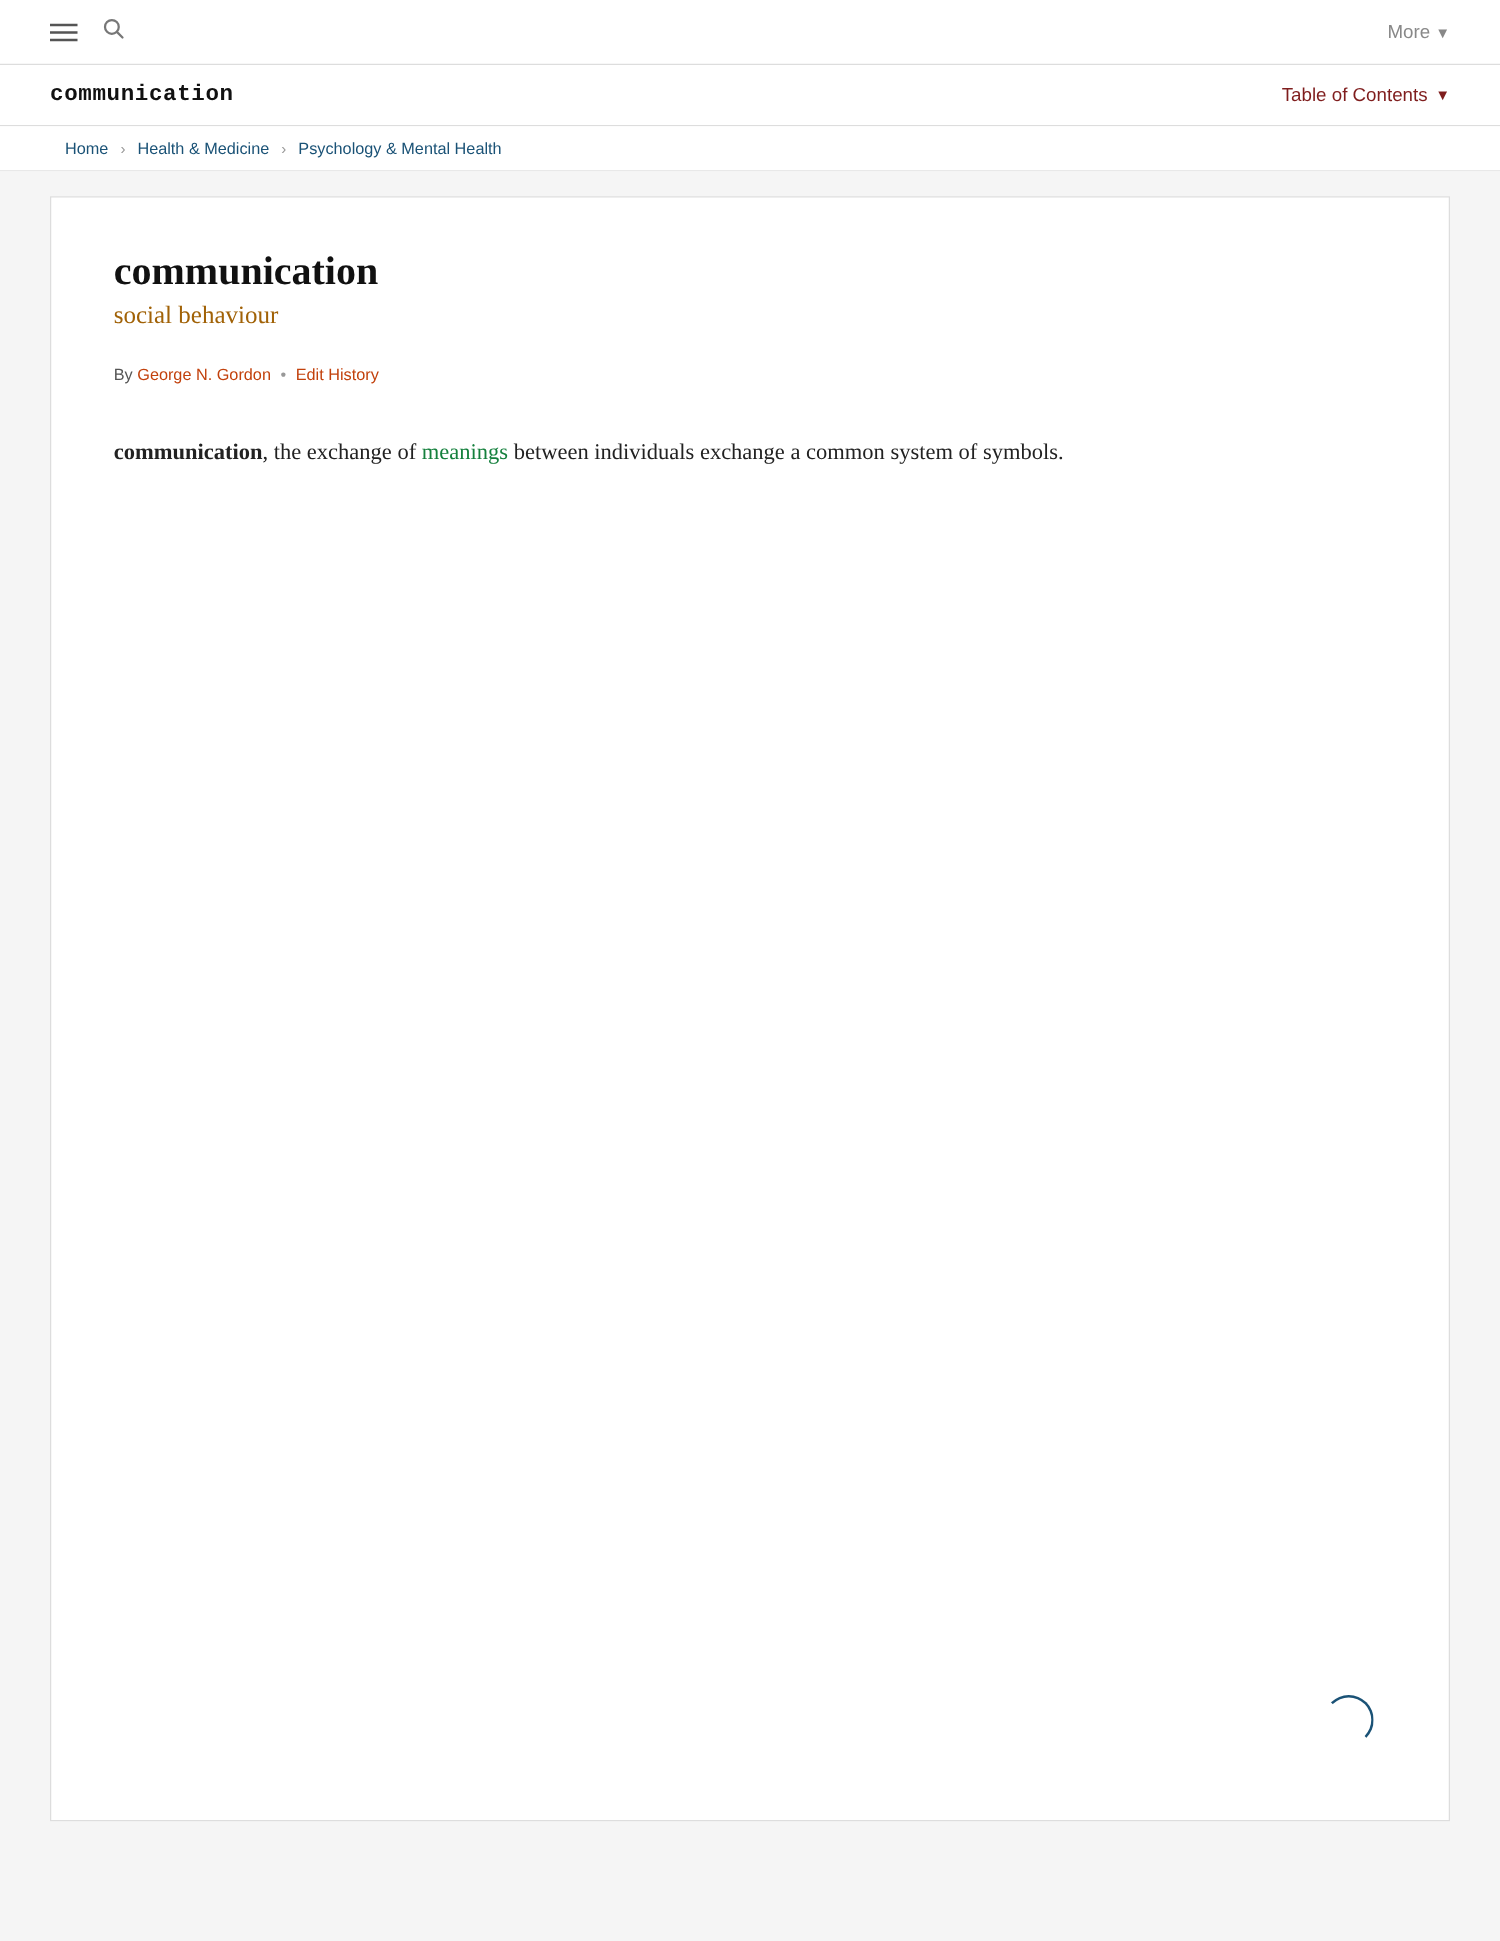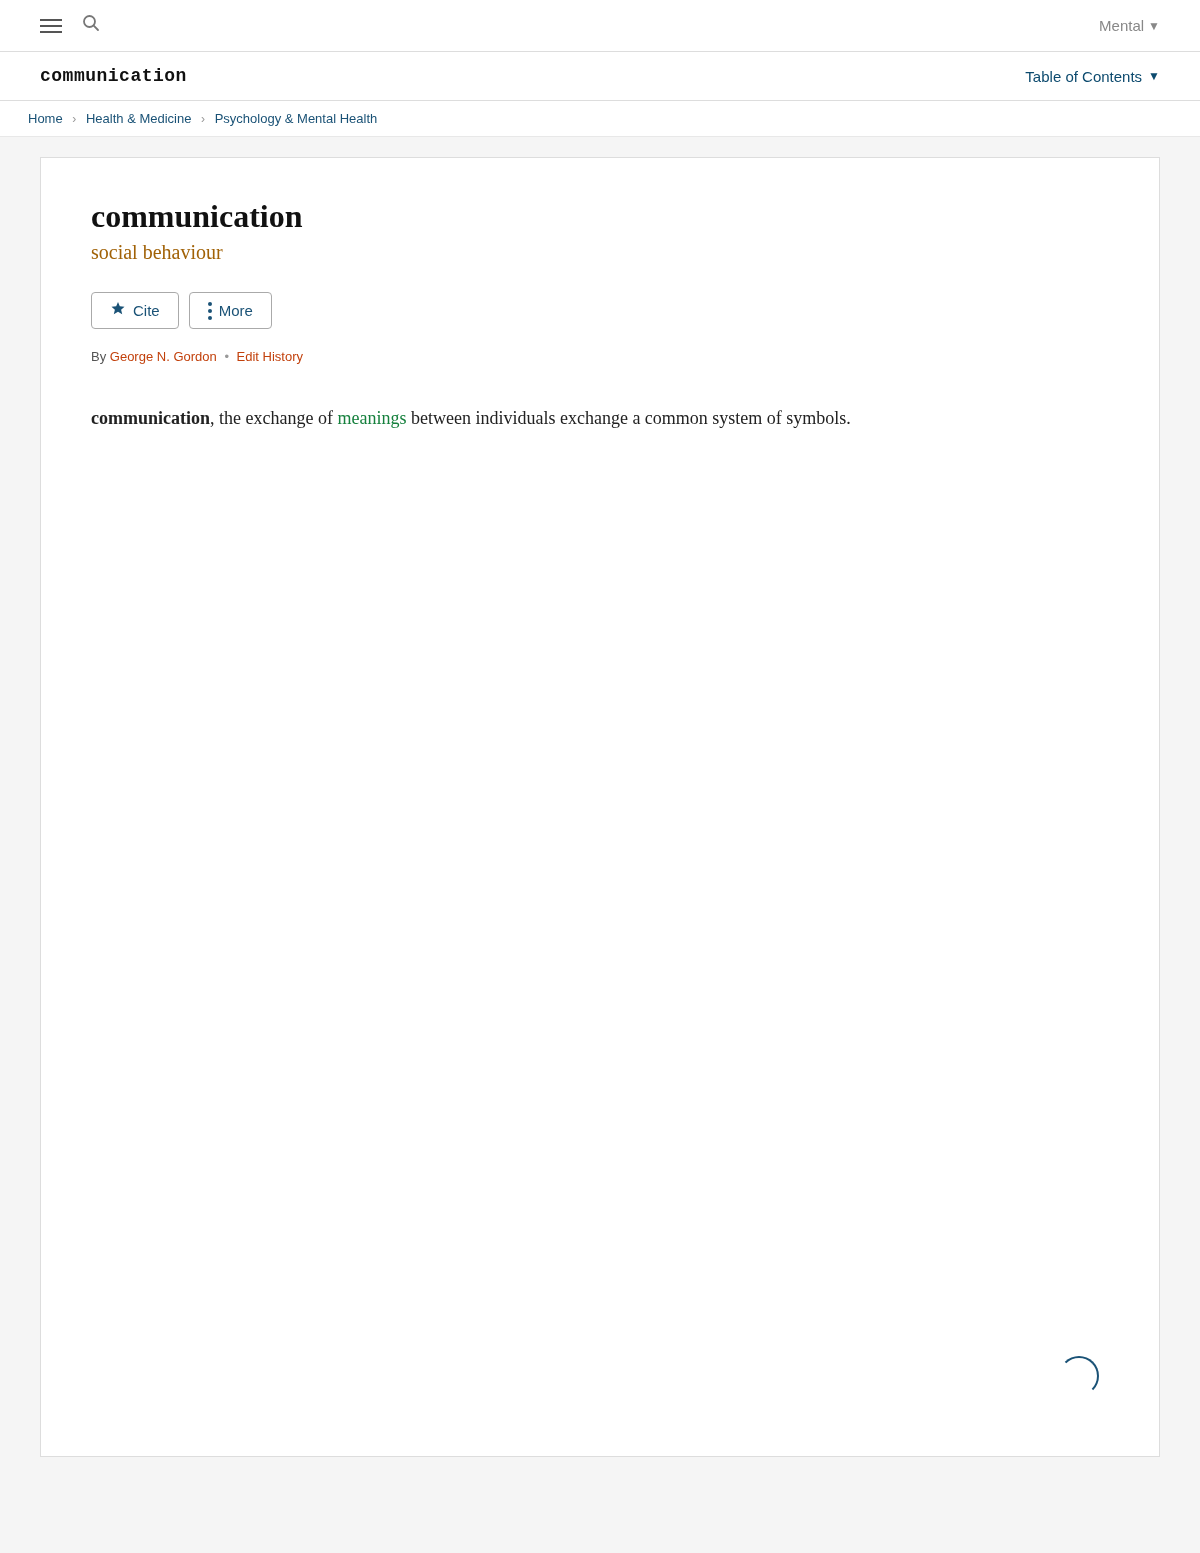--- a/index.html
+++ b/index.html
@@ -81,34 +81,34 @@
       font-size: 18px;
       font-weight: bold;
       color: #111;
       letter-spacing: 0.5px;
     }
 
     .toc-btn {
       display: flex;
       align-items: center;
       gap: 6px;
-      color: #0c4a6e;
+      color: #7f1d1d;
       font-family: Arial, sans-serif;
       font-size: 15px;
       cursor: pointer;
       text-decoration: none;
     }
 
     .toc-btn .chevron {
       font-size: 12px;
     }
 
     
     .breadcrumb-bar {
-      padding: 10px 28px;
+      padding: 10px 52px;
       background: #fff;
       border-bottom: 1px solid #e8e8e8;
       font-family: Arial, sans-serif;
       font-size: 13px;
     }
 
     .breadcrumb-bar a {
       color: #1a5276;
       text-decoration: none;
     }
@@ -258,21 +258,21 @@
       <span></span>
     </div>
     <div class="search-icon-btn">
       <svg width="18" height="18" viewBox="0 0 18 18" fill="none" xmlns="http://www.w3.org/2000/svg">
         <circle cx="7.5" cy="7.5" r="5.5" stroke="#777" stroke-width="1.8"></circle>
         <line x1="11.7" y1="11.7" x2="16" y2="16" stroke="#777" stroke-width="1.8" stroke-linecap="round"></line>
       </svg>
     </div>
   </div>
   <div class="login-area">
-    <span>Mental</span>
+    <span>More</span>
     <span class="chevron">▼</span>
   </div>
 </nav>
 
 <div class="sub-header">
   <span class="article-title-header">communication</span>
   <a class="toc-btn" href="#">
     <span>Table of Contents</span>
     <span class="chevron">▼</span>
   </a>
@@ -285,38 +285,20 @@
   <span class="breadcrumb-sep">›</span>
   <a href="#">Psychology &amp; Mental Health</a>
 </div>
 
 <div class="main-wrapper">
   <div class="content-card">
 
     <h1 class="article-main-title">communication</h1>
     <div class="article-subtitle">social behaviour</div>
 
-    <div class="action-buttons">
-      <button class="btn-cite">
-        <span class="cite-icon">
-          <svg width="16" height="16" viewBox="0 0 16 16" fill="none" xmlns="http://www.w3.org/2000/svg">
-            <path d="M8 1L9.8 5.3L14.5 5.7L11.1 8.7L12.2 13.3L8 10.7L3.8 13.3L4.9 8.7L1.5 5.7L6.2 5.3L8 1Z" fill="#1a5276"></path>
-          </svg>
-        </span>
-        <span>Cite</span>
-      </button>
-      <button class="btn-more">
-        <span class="dots-icon">
-          <span></span>
-          <span></span>
-          <span></span>
-        </span>
-        <span>More</span>
-      </button>
-    </div>
 
     <div class="byline">
       <span>By</span>
       <span> </span>
       <a href="#">George N. Gordon</a>
       <span class="byline-sep">•</span>
       <a href="#">Edit History</a>
     </div>
 
     <div class="article-body">

